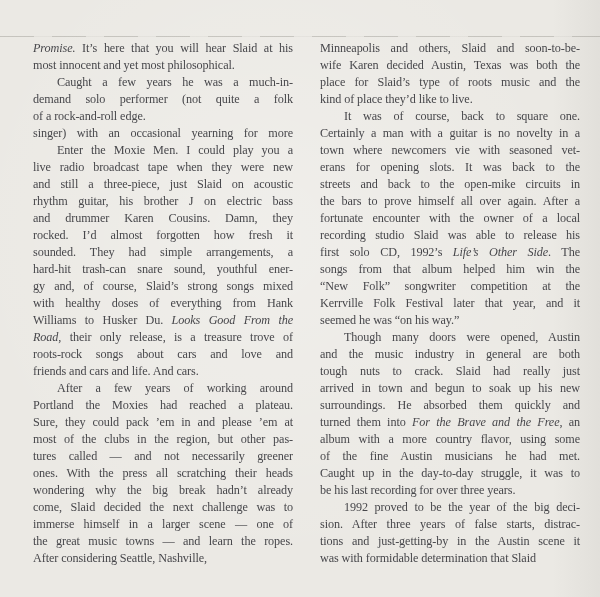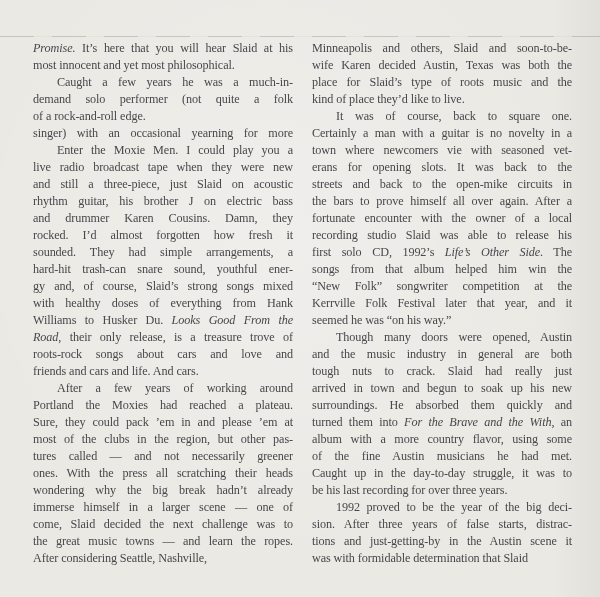--- a/index.html
+++ b/index.html
@@ -14,21 +14,21 @@
     font-family:"Liberation Serif", serif;
   }
   .crease {
     position:absolute; top:36px; left:0; right:0; height:1px;
     background:repeating-linear-gradient(90deg,
       rgba(112,110,102,0.30) 0px, rgba(112,110,102,0.30) 34px,
       rgba(112,110,102,0.07) 34px, rgba(112,110,102,0.07) 52px);
   }
   .columns {
     position:absolute; top:40px; left:33px;
-    display:flex; gap:19px;
+    display:flex; gap:27px;
   }
   .col { width:260px; }
   .para { margin:0; }
   .line {
     font-size:12.2px;
     line-height:17px;
     letter-spacing:-0.1px;
     color:#47474b;
     text-align:justify;
     text-align-last:justify;
@@ -73,22 +73,22 @@
           <div class="line last">friends and cars and life. And cars.</div>
         </div>
         <div class="para indent">
           <div class="line">After a few years of working around</div>
           <div class="line">Portland the Moxies had reached a plateau.</div>
           <div class="line">Sure, they could pack ’em in and please ’em at</div>
           <div class="line">most of the clubs in the region, but other pas-</div>
           <div class="line">tures called — and not necessarily greener</div>
           <div class="line">ones. With the press all scratching their heads</div>
           <div class="line">wondering why the big break hadn’t already</div>
+          <div class="line">come, Slaid decided the next challenge was to</div>
           <div class="line">immerse himself in a larger scene — one of</div>
-          <div class="line">come, Slaid decided the next challenge was to</div>
           <div class="line">the great music towns — and learn the ropes.</div>
           <div class="line last">After considering Seattle, Nashville,</div>
         </div>
       </div>
     <div class="col">
         <div class="para">
           <div class="line">Minneapolis and others, Slaid and soon-to-be-</div>
           <div class="line">wife Karen decided Austin, Texas was both the</div>
           <div class="line">place for Slaid’s type of roots music and the</div>
           <div class="line last">kind of place they’d like to live.</div>
@@ -107,21 +107,21 @@
           <div class="line">“New Folk” songwriter competition at the</div>
           <div class="line">Kerrville Folk Festival later that year, and it</div>
           <div class="line last">seemed he was “on his way.”</div>
         </div>
         <div class="para indent">
           <div class="line">Though many doors were opened, Austin</div>
           <div class="line">and the music industry in general are both</div>
           <div class="line">tough nuts to crack. Slaid had really just</div>
           <div class="line">arrived in town and begun to soak up his new</div>
           <div class="line">surroundings. He absorbed them quickly and</div>
-          <div class="line">turned them into <i>For the Brave and the With</i>, an</div>
+          <div class="line">turned them into <i>For the Brave and the Free</i>, an</div>
           <div class="line">album with a more country flavor, using some</div>
           <div class="line">of the fine Austin musicians he had met.</div>
           <div class="line">Caught up in the day-to-day struggle, it was to</div>
           <div class="line last">be his last recording for over three years.</div>
         </div>
         <div class="para indent">
           <div class="line">1992 proved to be the year of the big deci-</div>
           <div class="line">sion. After three years of false starts, distrac-</div>
           <div class="line">tions and just-getting-by in the Austin scene it</div>
           <div class="line last">was with formidable determination that Slaid</div>

